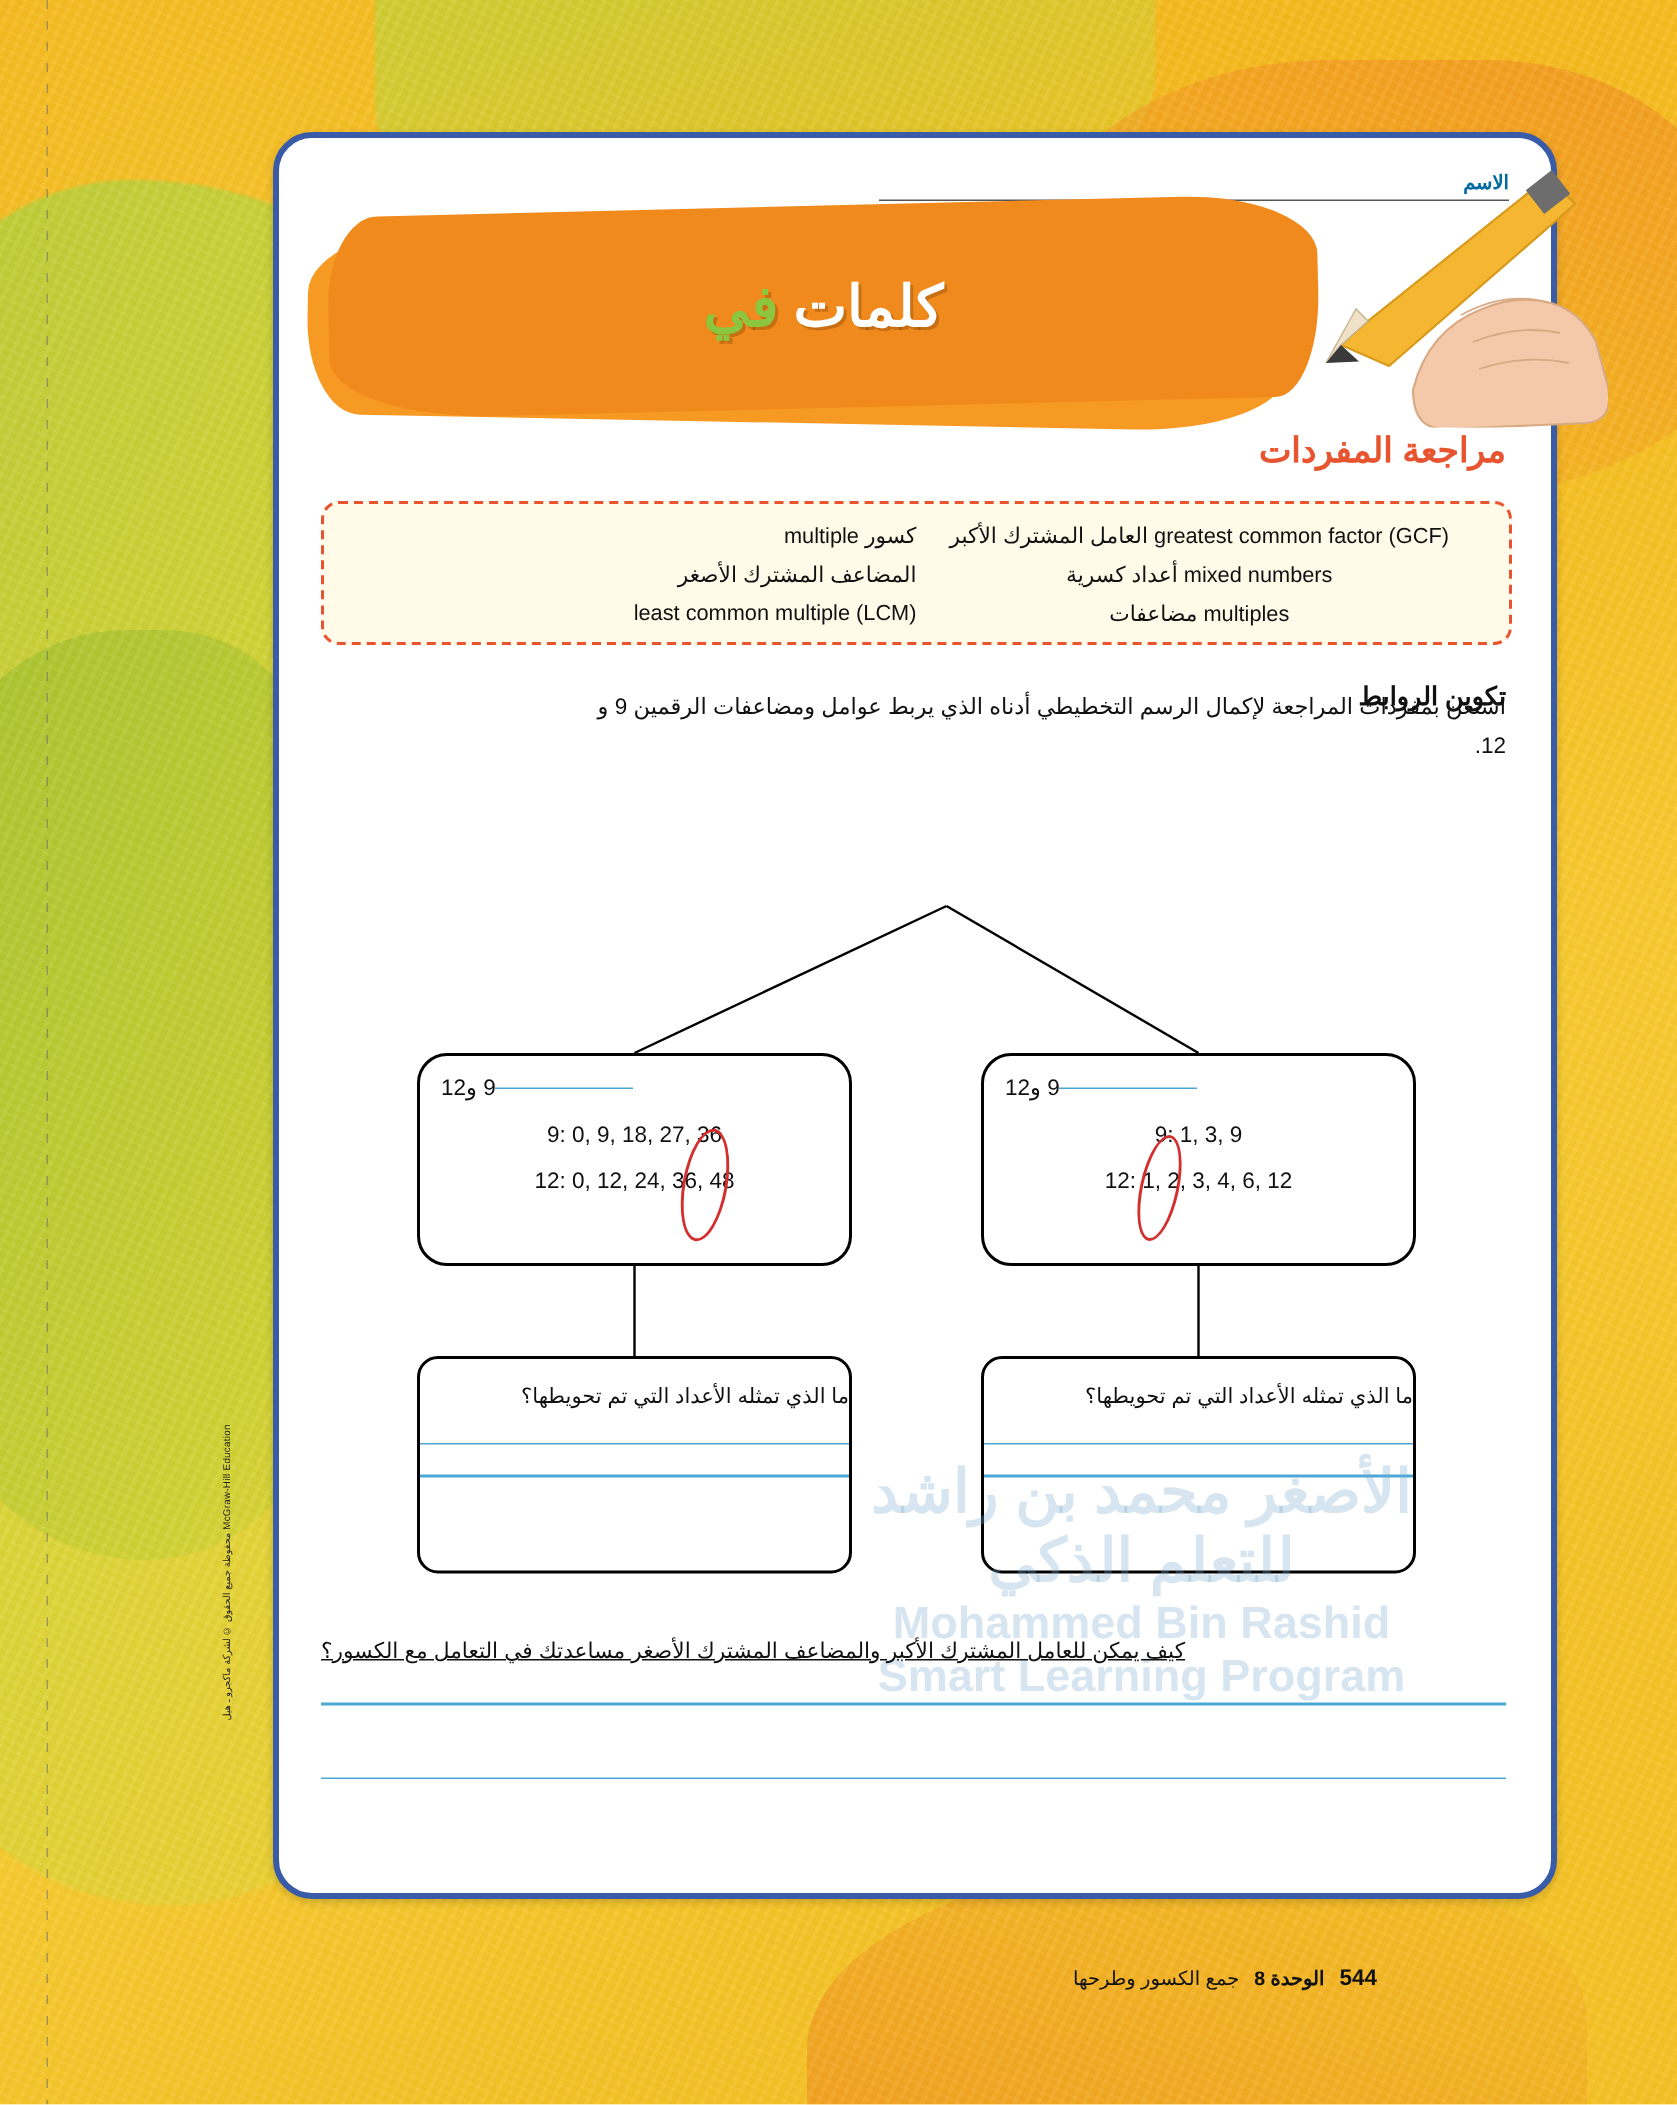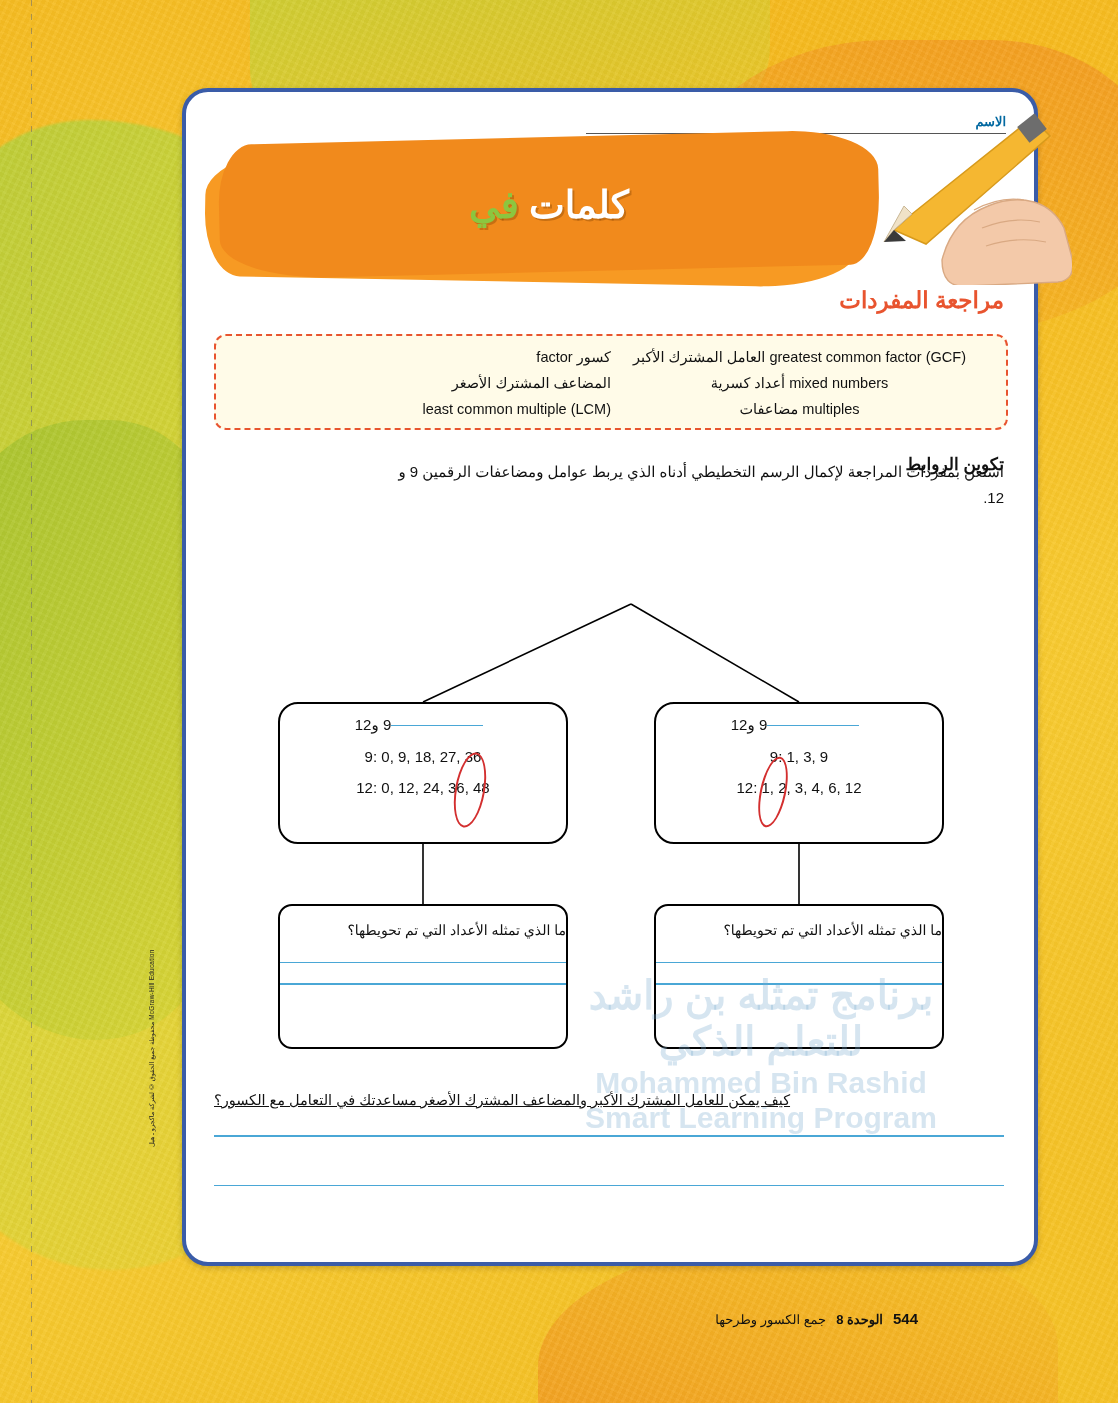--- a/index.html
+++ b/index.html
@@ -281,21 +281,21 @@
     width: 290px;
     height: 145px;
     border-radius: 14px;
     padding: 14px 0;
     box-sizing: border-box;
   }
   .dnode.bot.right { right: 52px; }
   .dnode.bot.left { left: 52px; }
 
   .node-head {
-    text-align: center;
+    text-align: left;
     font-size: 15px;
     color: #111;
     margin-bottom: 2px;
     direction: rtl;
   }
   .node-head .rule {
     display: inline-block;
     width: 92px;
     border-bottom: 1.5px solid #4aa7d6;
     margin-right: 8px;
@@ -484,21 +484,21 @@
         <path d="M92 100 q26 -14 50 -10" fill="none" stroke="#d9a983" stroke-width="1.2"></path>
         <path d="M100 118 q30 -12 58 -6" fill="none" stroke="#d9a983" stroke-width="1.2"></path>
         <path d="M104 136 q30 -10 60 -4" fill="none" stroke="#d9a983" stroke-width="1.2"></path>
       </g>
     </svg>
 
     <div class="section-title-vocab">مراجعة المفردات</div>
     <div class="vocab-box">
       <div class="vocab-grid">
         <div class="vocab-cell left">greatest common factor (GCF) العامل المشترك الأكبر</div>
-        <div class="vocab-cell">كسور factor</div>
+        <div class="vocab-cell">كسور multiple</div>
         <div class="vocab-cell left">mixed numbers أعداد كسرية</div>
         <div class="vocab-cell">المضاعف المشترك الأصغر</div>
         <div class="vocab-cell left">multiples مضاعفات</div>
         <div class="vocab-cell">least common multiple (LCM)</div>
       </div>
     </div>
 
     <div class="section-title-conn">تكوين الروابط</div>
     <div class="conn-text">استعن بمفردات المراجعة لإكمال الرسم التخطيطي أدناه الذي يربط عوامل ومضاعفات الرقمين 9 و 12.</div>
 
@@ -537,21 +537,21 @@
       </div>
 
       <div class="dnode bot left">
         <div class="q-text">ما الذي تمثله الأعداد التي تم تحويطها؟</div>
         <div class="q-rule"></div>
         <div class="q-rule"></div>
       </div>
     </div>
 
     <div class="watermark">
-      <div class="ar">برنامج تمثله بن راشد</div>
+      <div class="ar">الأصغر محمد بن راشد</div>
       <div class="ar">للتعلم الذكي</div>
       <div class="en">Mohammed Bin Rashid</div>
       <div class="en">Smart Learning Program</div>
     </div>
 
     <div class="final-q">كيف يمكن للعامل المشترك الأكبر والمضاعف المشترك الأصغر مساعدتك في التعامل مع الكسور؟</div>
     <div class="final-lines">
       <div class="ln"></div>
       <div class="ln"></div>
     </div>

